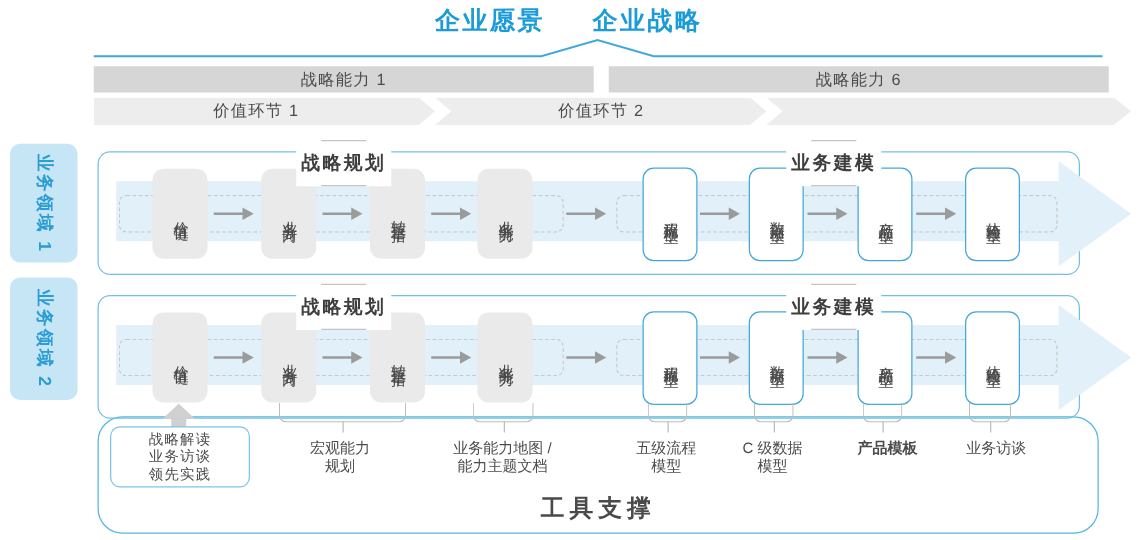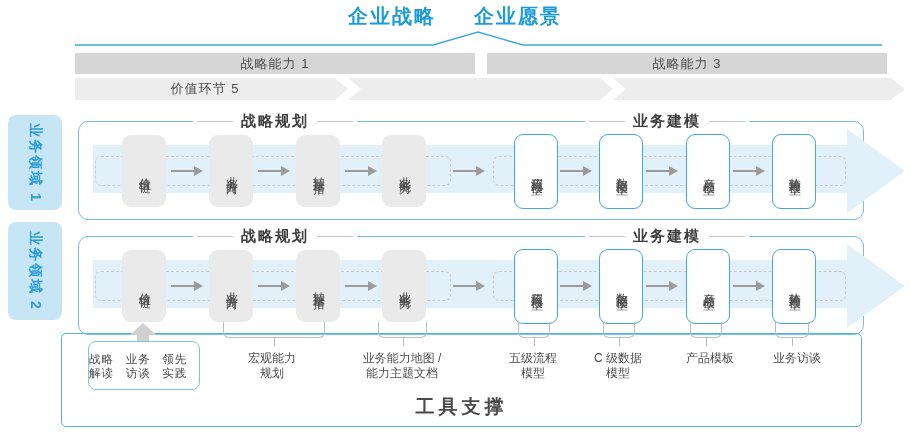--- a/index.html
+++ b/index.html
@@ -35,21 +35,21 @@
   .tab1 {top:115px; height:95px;} .tab2 {top:222px; height:98px;}
 
   
   .row {position:absolute; left:78px; width:784px; height:97px;
         border:1.5px solid #74C0E4; border-radius:10px; z-index:2;}
   .row1 {top:121px;} .row2 {top:236px;}
 
   .row-header {position:absolute; top:-10px; transform:translateX(-50%);
                display:flex; align-items:center; gap:8px; background:#fff; padding:0 4px;
                font-size:15px; font-weight:bold; color:#3E3E3E; letter-spacing:2px;
-               white-space:nowrap; z-index:3;}
+               white-space:nowrap; z-index:3;flex-direction:column;}
   .row-header .hline {width:36px; height:1px; background:#C4C4C4;}
   .hdr-plan {left:25%;} .hdr-model {left:75%;}
 
   .flow-band {position:absolute; left:14px; top:23px; width:756px; height:48px; background:#E2F0F9;}
   .flow-head {position:absolute; left:768px; top:50%; transform:translateY(-50%);
               width:0; height:0; border-left:58px solid #E2F0F9;
               border-top:42px solid transparent; border-bottom:42px solid transparent;}
 
   .dashed {position:absolute; top:34px; height:28px; border:1px dashed #C9C9C9; border-radius:6px;}
   .dashed.a {left:16px; width:354px;} .dashed.b {left:414px; width:351px;}
@@ -73,64 +73,65 @@
   .fa5{left:481px;} .fa6{left:567px;} .fa7{left:654px;}
 
   .up-arrow {position:absolute; left:50px; top:86px; width:28px; height:26px; z-index:6;}
   .up-arrow::before {content:""; position:absolute; left:1px; top:0; width:0; height:0;
                      border-bottom:12px solid #D0D0D0; border-left:13px solid transparent;
                      border-right:13px solid transparent;}
   .up-arrow::after {content:""; position:absolute; left:8px; top:12px; width:12px;
                     height:13px; background:#D0D0D0;}
 
   
-  .tool-box {position:absolute; left:61px; top:333px; width:799px; height:92px;
-             border:1.5px solid #54B6DF; border-radius:5px; z-index:1;}
+  .tool-box {position:absolute; left:78px; top:333px; width:799px; height:92px;
+             border:1.5px solid #54B6DF; border-radius:20px; z-index:1;}
   .tool-label {position:absolute; left:0; right:0; bottom:6px; text-align:center;
                font-size:19px; font-weight:bold; color:#4A4A4A; letter-spacing:4px;}
 
   
   .bracket {position:absolute; top:322px; height:15px; border:1px solid #BDBDBD;
             border-top:none; border-radius:0 0 6px 6px; z-index:4;}
   .bracket::after {content:""; position:absolute; left:50%; bottom:-9px; width:1px;
                    height:9px; background:#BDBDBD;}
   .br1{left:223px; width:100px;} .br2{left:378px; width:47px;}
   .br3{left:518px; width:30px;}  .br4{left:603px; width:30px;}
   .br5{left:690px; width:30px;}  .br6{left:775px; width:32px;}
 
   .ann {position:absolute; top:351px; transform:translateX(-50%); text-align:center;
         font-size:12px; color:#4C4C4C; line-height:15px; white-space:nowrap; z-index:4;}
   .an1{left:272px;} .an2{left:402px;} .an3{left:533px;} .an4{left:618px;}
-  .an5{left:710px;} .an6{left:797px;}
+  .an5{left:710px;font-weight:bold;} .an6{left:797px;}
 
   .inputs-box {position:absolute; left:88px; top:341px; width:110px; height:47px;
                background:#fff; border:1px solid #7CC4E6; border-radius:8px;
-               display:flex; flex-direction:row; align-items:center; justify-content:center;
+               display:flex; flex-direction:column; align-items:center; justify-content:center;
                font-size:11.5px; line-height:14px; color:#4A4A4A; letter-spacing:1px; z-index:5;}
 </style>
 </head>
 <body>
 
 <div class="canvas">
 
   <div class="titles">
+    <span>企业愿景</span>
     <span>企业战略</span>
-    <span>企业愿景</span>
   </div>
   <svg class="topline" width="910" height="50" viewBox="0 0 910 50">
     <polyline points="75,45 433,45 478,32 523,45 882,45" fill="none" stroke="#3FA9DC" stroke-width="1.5"></polyline>
   </svg>
 
   <div class="cap-bands">
     <div class="cap-band">战略能力 1</div>
-    <div class="cap-band">战略能力 3</div>
+    <div class="cap-band">战略能力 6</div>
   </div>
 
   <div class="chev-band">
-    <div class="chev-label" style="left:0; width:260px">价值环节 5</div>
+    <div class="chev-label" style="left:0; width:260px">价值环节 1</div>
+    <div class="chev-label" style="left:286px; width:240px">价值环节 2</div>
     <div class="chev-sep" style="left:260px"></div>
     <div class="chev-sep" style="left:525px"></div>
   </div>
 
   <div class="domain-tab tab1">
     <span>业务领域 1</span>
   </div>
   <div class="domain-tab tab2">
     <span>业务领域 2</span>
   </div>

